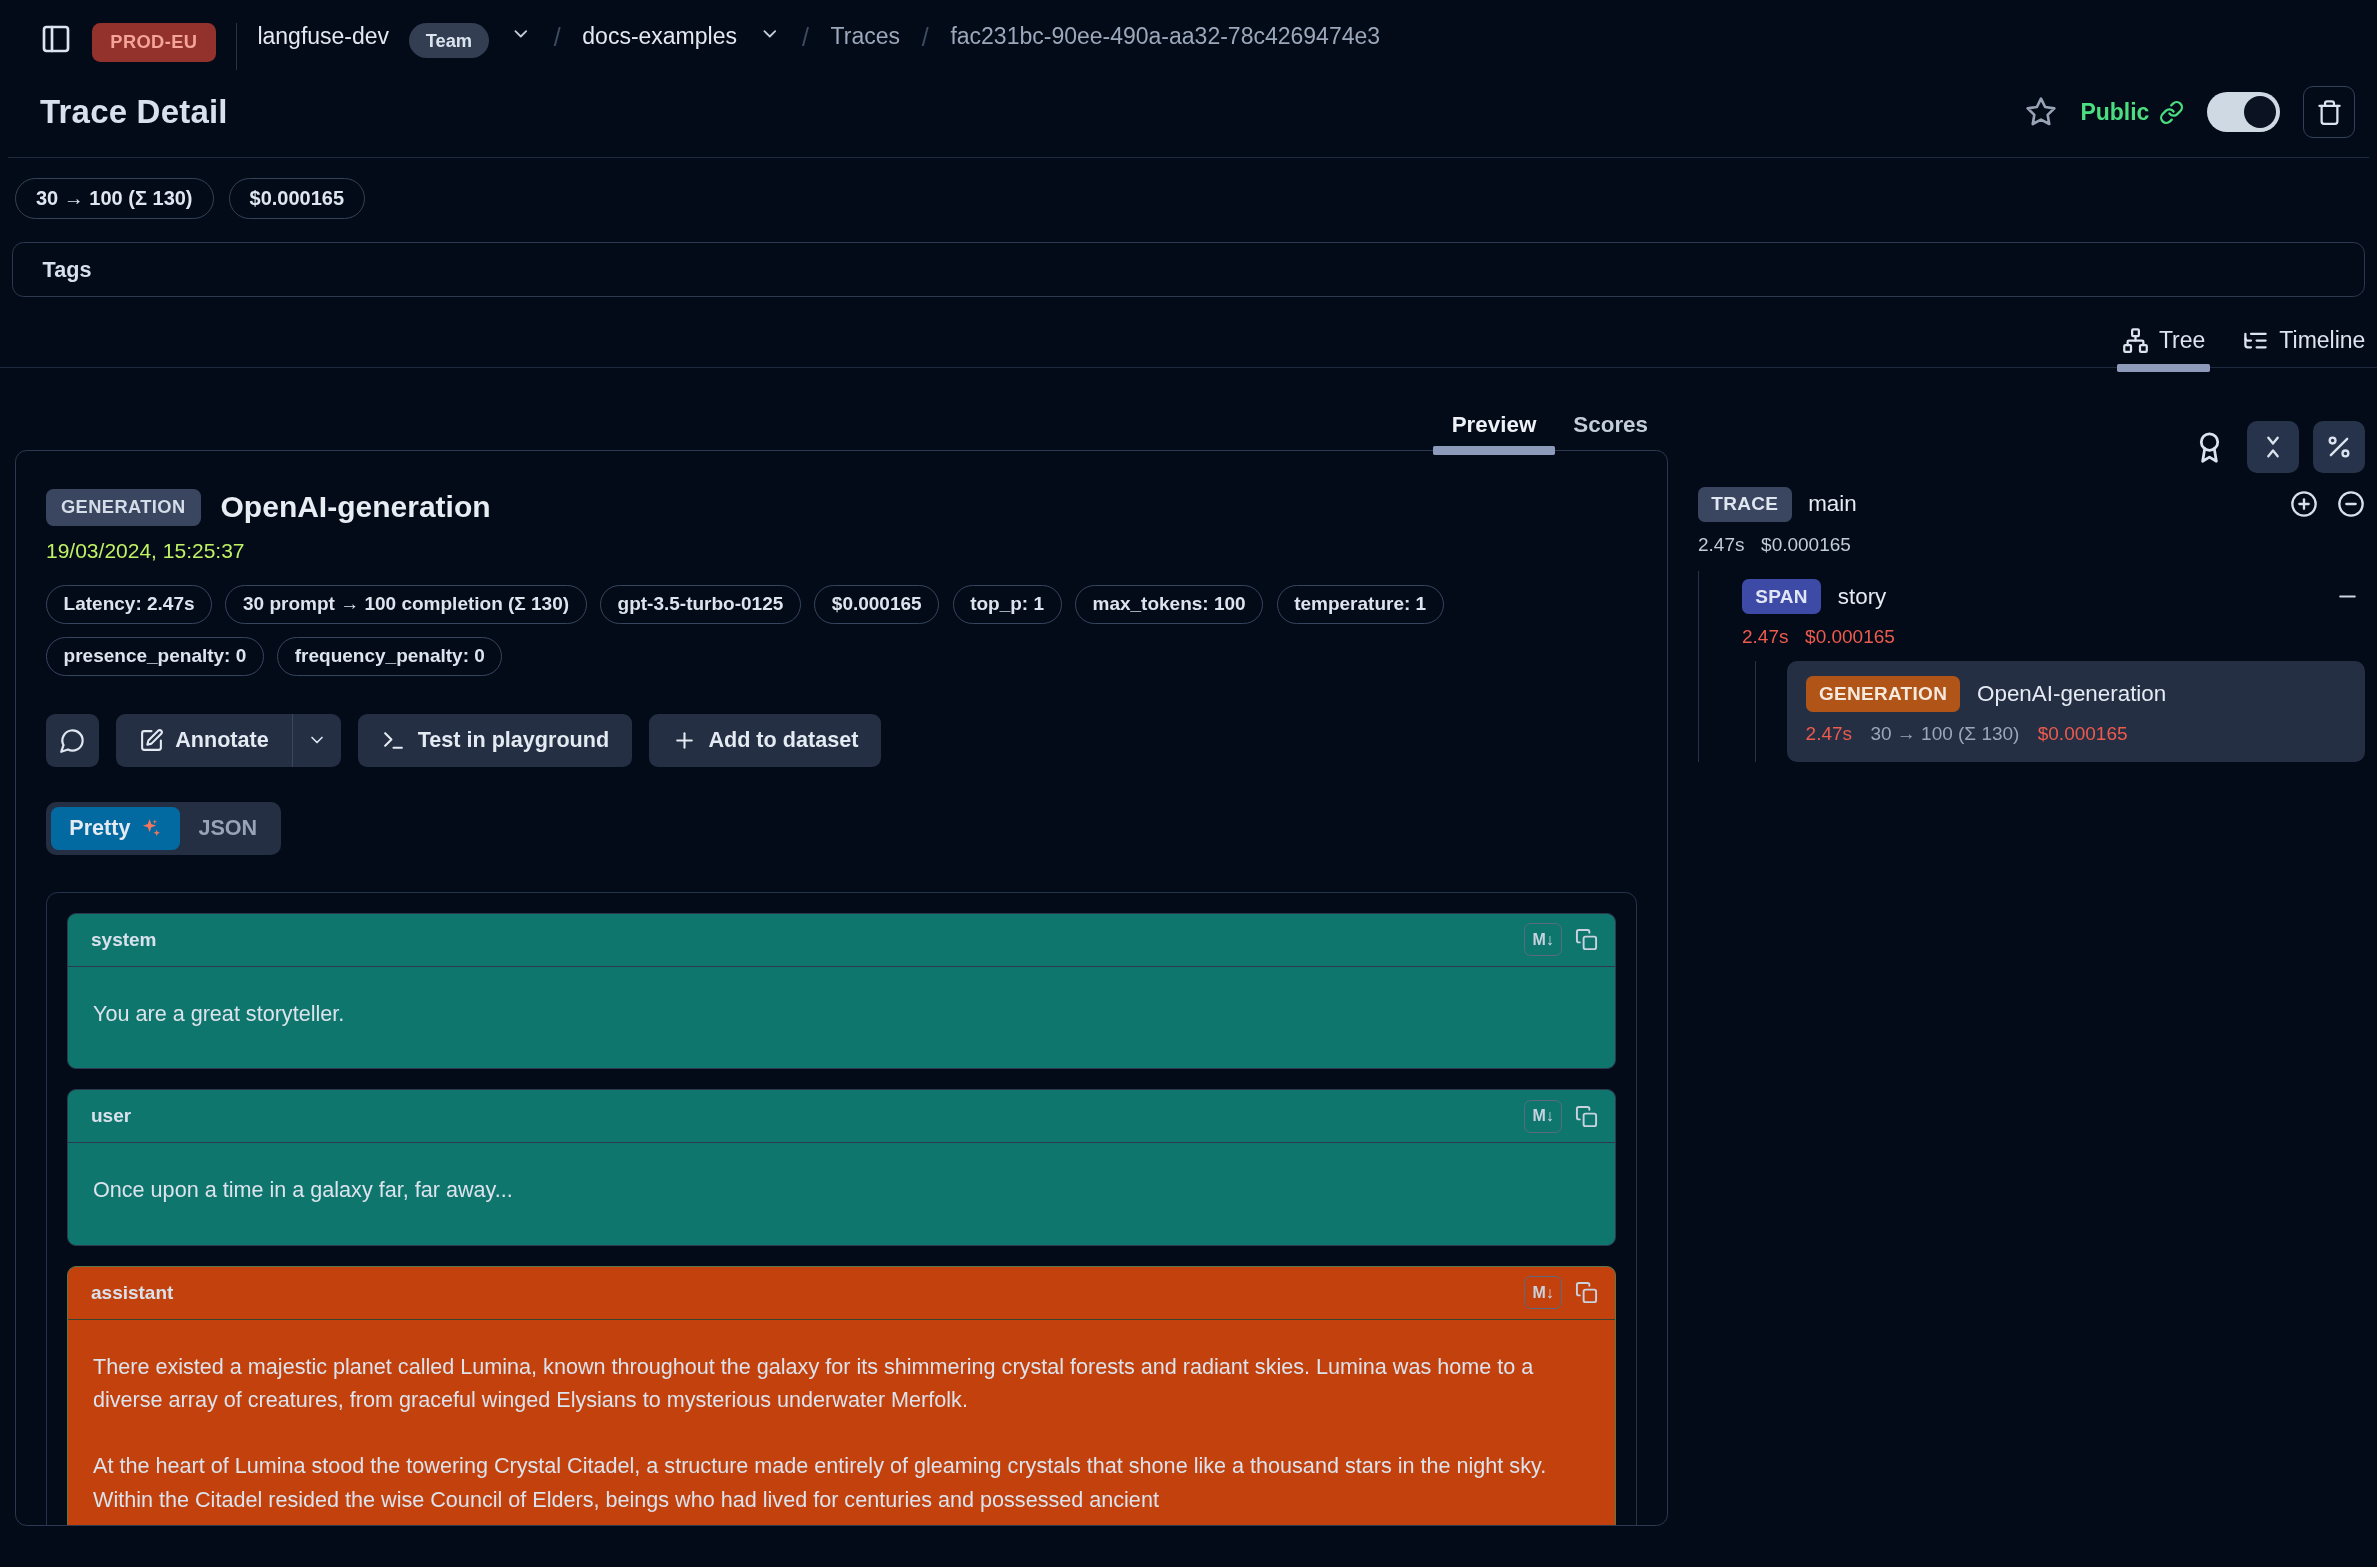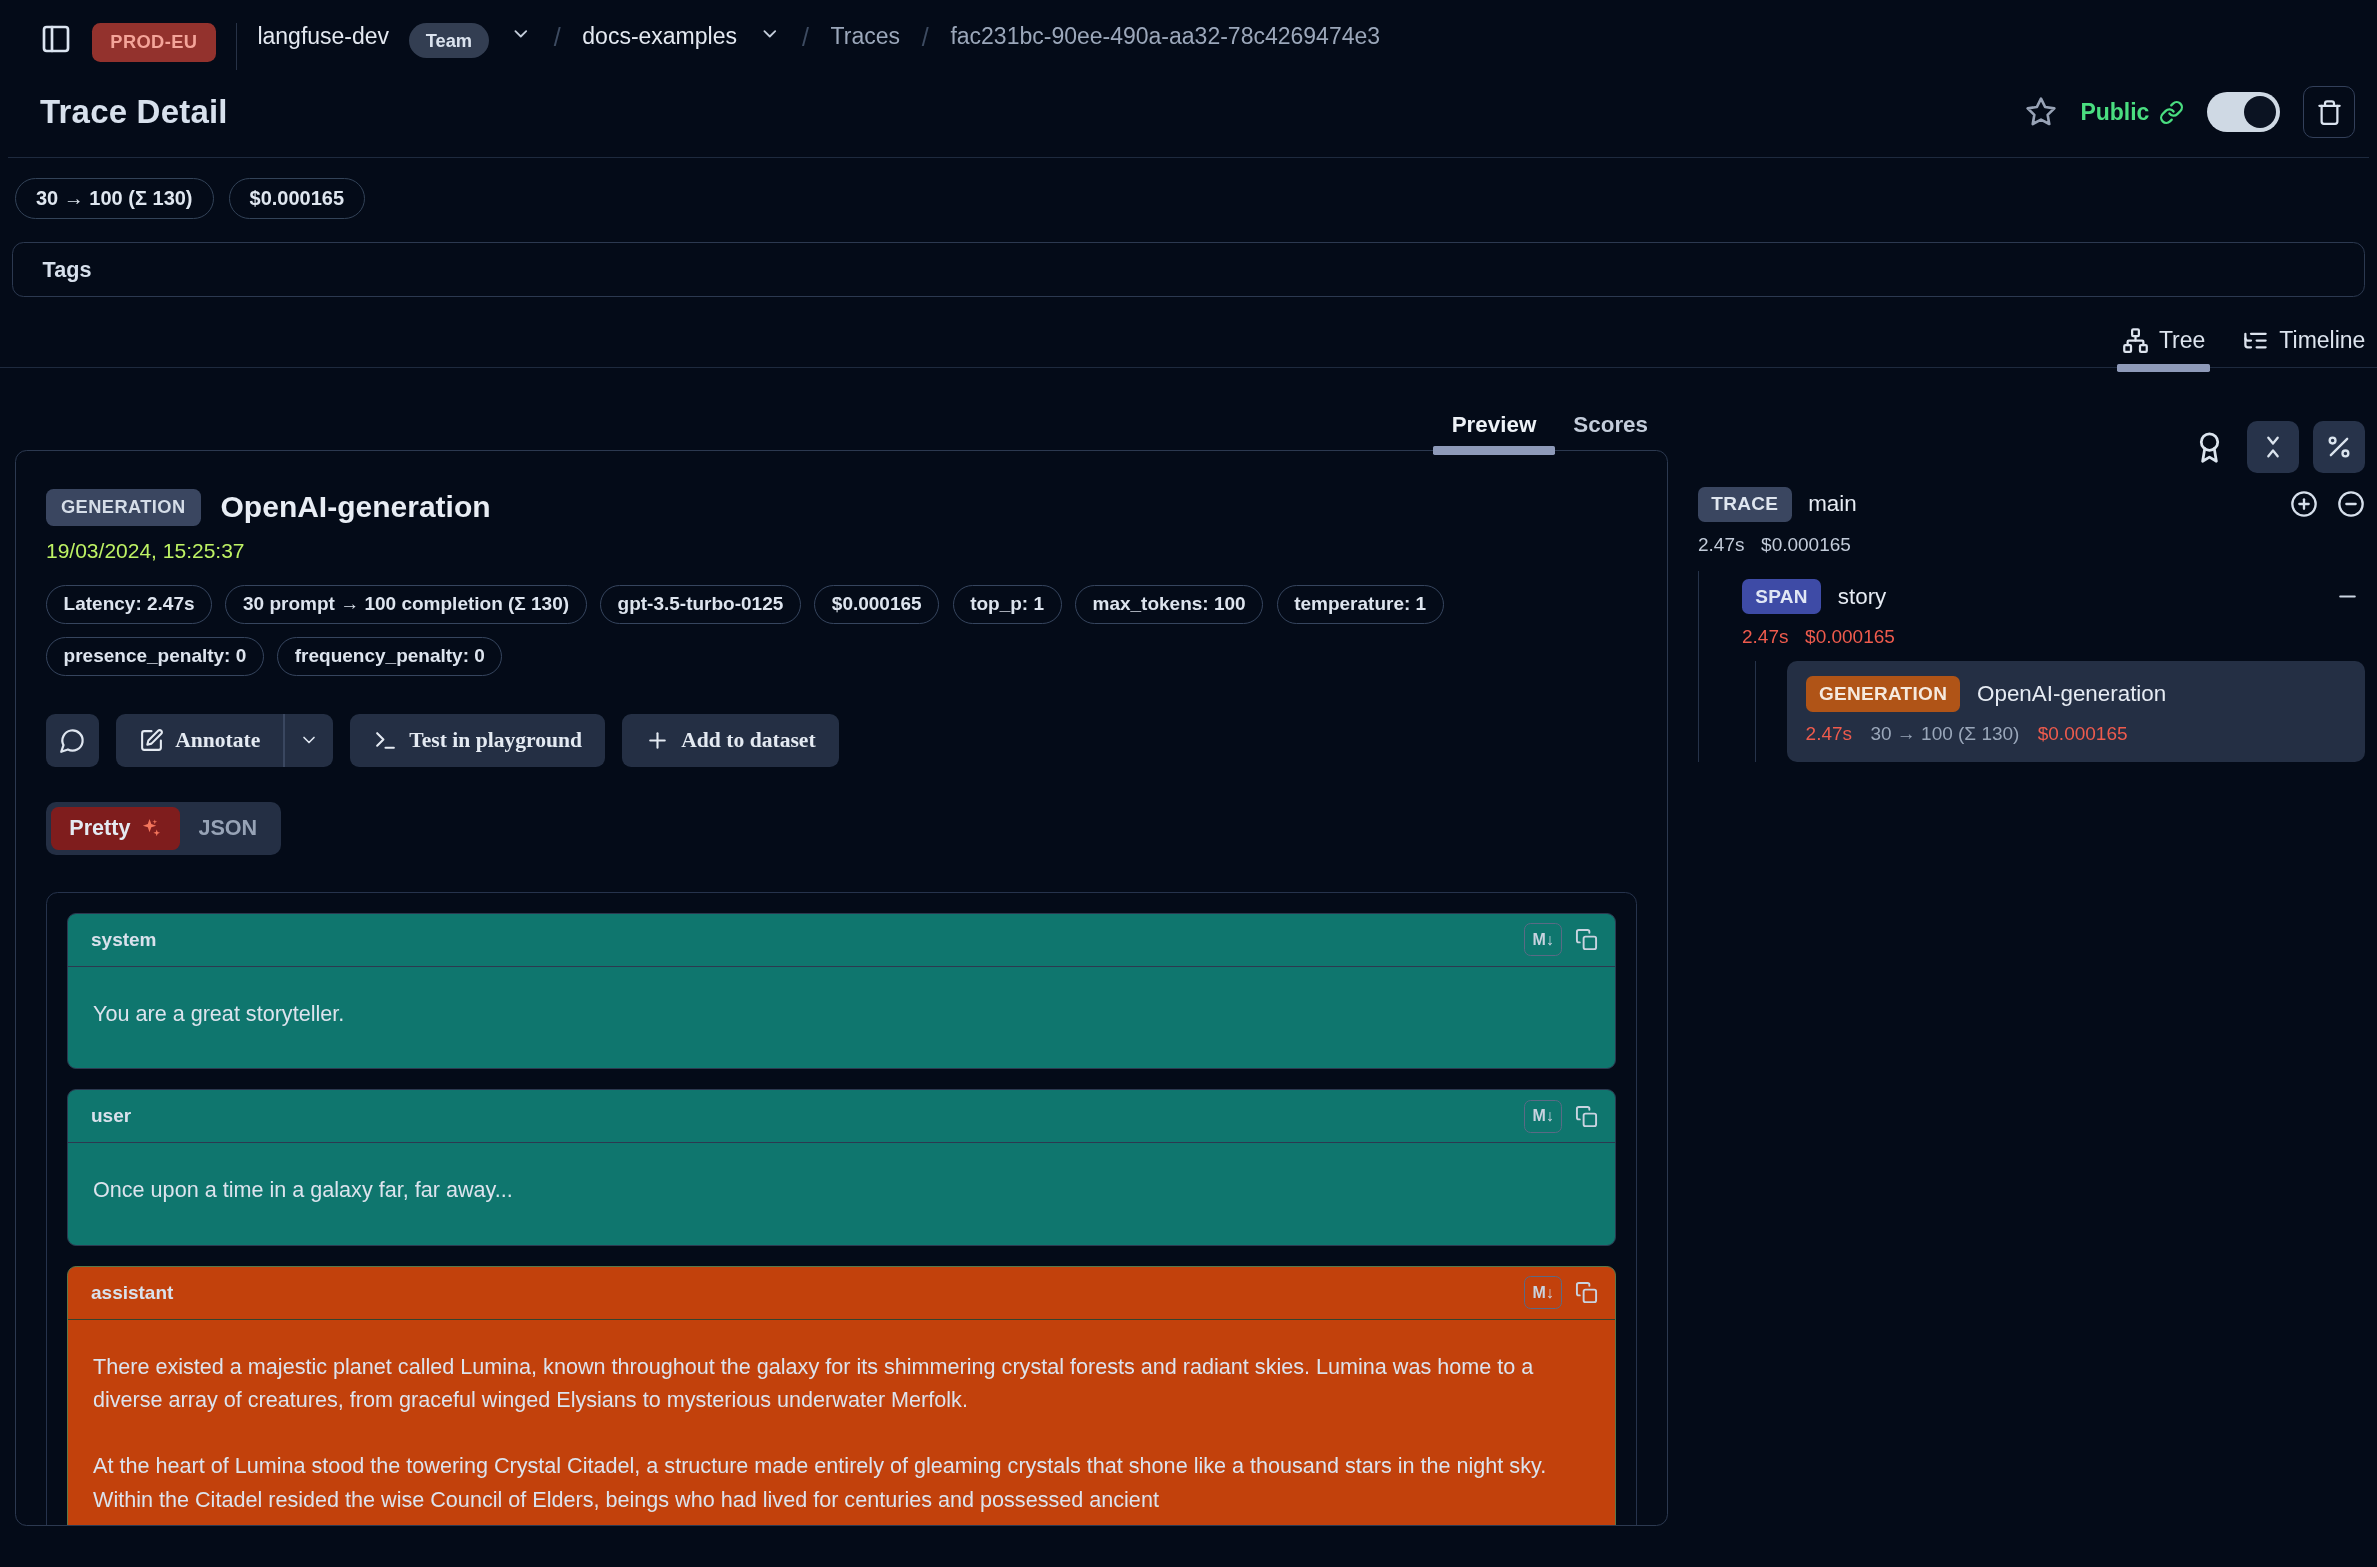--- a/index.html
+++ b/index.html
@@ -73,34 +73,34 @@
     background:#3a4660; color:#d5dde8; font-size:18.3px; font-weight:700; letter-spacing:0.4px;
     padding:7.5px 15px; border-radius:7.5px;
   }
   .obs-title { font-size:30px; font-weight:700; color:#e8edf4; }
   .obs-time { margin-top:13.3px; font-size:21px; color:#bef264; }
 
   .badge-row { display:flex; flex-wrap:wrap; gap:13.3px; margin-top:21.6px; }
   .badge-row.second { margin-top:13.3px; }
   .param-pill { border:1.7px solid #36455e; border-radius:830px; color:#dde4ee; font-size:19px; font-weight:600; padding:7.5px 16.6px; white-space:nowrap; }
 
-  .obs-actions { display:flex; align-items:stretch; gap:16.6px; margin-top:38px;font-family:Liberation Serif, serif; }
+  .obs-actions { display:flex; align-items:stretch; gap:16.6px; margin-top:38px; }
   .icon-btn { width:53px; height:53px; background:#242f44; border-radius:9.1px; display:flex; align-items:center; justify-content:center; color:#dfe6f0; cursor:pointer; border:none; }
   .action-btn {
     display:flex; align-items:center; gap:11.6px; background:#242f44; border-radius:9.1px; border:none;
     color:#e4eaf2; font-size:21.6px; font-weight:600; font-family:inherit; padding:0 23px; height:53px; cursor:pointer;
   }
   .split-btn { display:flex; background:#242f44; border-radius:9.1px; overflow:hidden; }
   .split-btn .action-btn { border-radius:0; background:transparent; }
   .split-divider { width:1.7px; background:#3a4760; margin:0; }
   .split-caret { display:flex; align-items:center; justify-content:center; width:48px; color:#dfe6f0; cursor:pointer; }
 
   .format-toggle { display:inline-flex; align-items:center; background:#242f44; border-radius:10px; padding:5px; margin-top:35px; }
   .seg { display:flex; align-items:center; gap:8.3px; font-size:21.6px; font-weight:600; padding:8.3px 18.3px; border-radius:7.5px; cursor:pointer; color:#97a3b6; }
-  .seg.active { background:#7f1d1d; color:#e4eaf2; }
+  .seg.active { background:#0369a1; color:#e4eaf2; }
 
   
   .messages { border:1.7px solid #26334c; border-radius:11.6px; margin:37px 0 0 0; padding:20px; }
   .msg { border:1.7px solid #2c3950; border-radius:9.1px; background:#0f766e; margin-bottom:20px; overflow:hidden; }
   .msg:last-child { margin-bottom:0; }
   .msg-head { display:flex; align-items:center; justify-content:space-between; height:53px; padding:0 16.6px 0 23px; border-bottom:1.7px solid #2c3950; }
   .msg-role { font-size:19px; font-weight:600; color:#d9e1ec; }
   .msg-tools { display:flex; align-items:center; gap:13.3px; color:#c9d3e0; }
   .md-chip { border:1.7px solid #5a6a85; border-radius:6.7px; width:38px; height:33px; display:flex; align-items:center; justify-content:center; font-size:16px; font-weight:700; color:#c9d3e0; cursor:pointer; }
   .copy-btn { cursor:pointer; color:#c9d3e0; }

